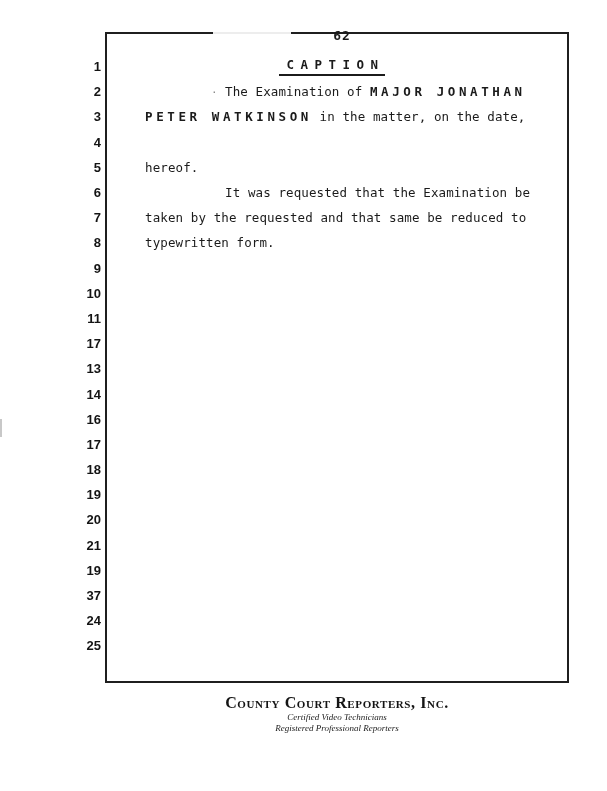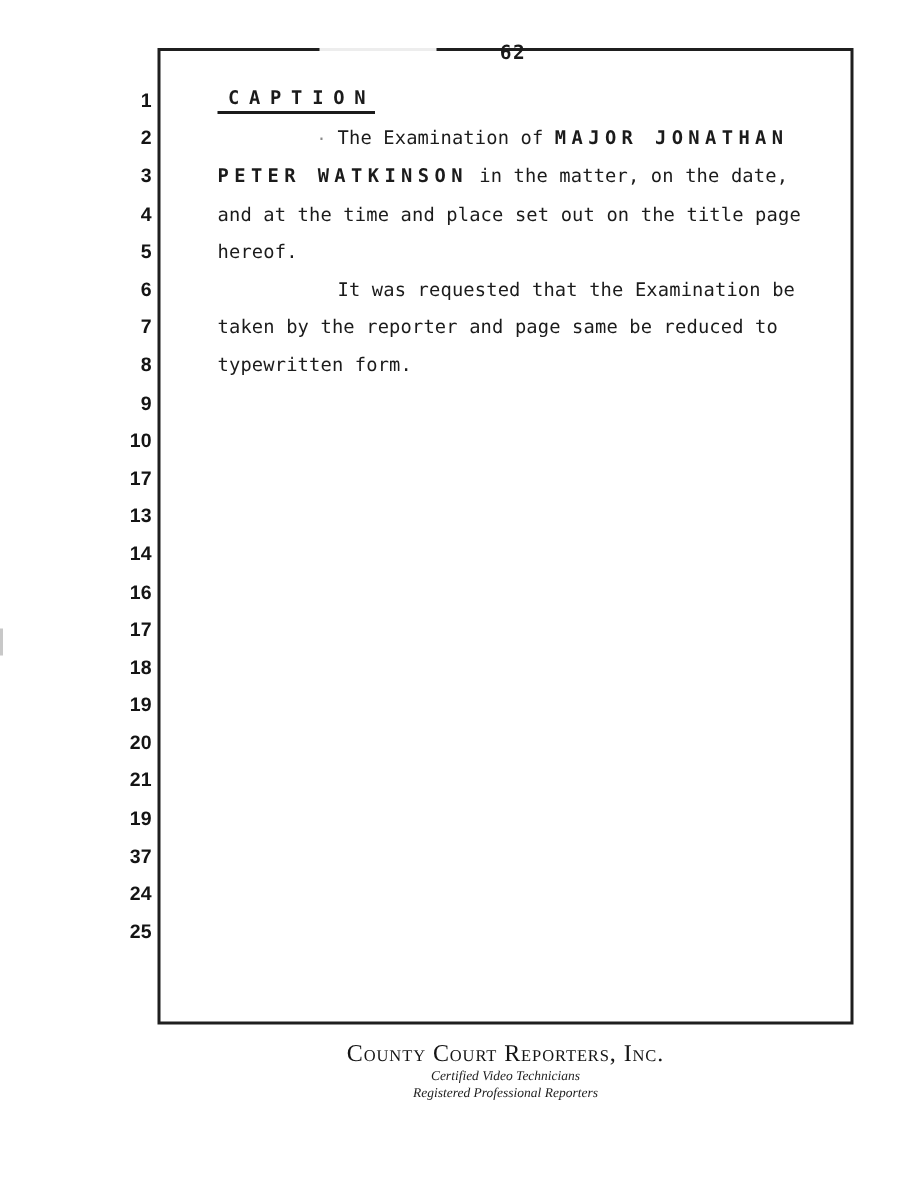--- a/index.html
+++ b/index.html
@@ -67,21 +67,21 @@
   }
   .txt {
     flex: 1;
     margin-left: 44px;
     padding-right: 52px;
     font-size: 12.5px;
     letter-spacing: 0.1px;
     white-space: pre;
     color: #1b1b1b;
   }
-  .txt.center { padding-right: 88px; }
+  .txt.center { text-align: center; padding-right: 88px; }
   .txt.indent { padding-left: 80px; }
   .heading {
     display: inline-block;
     font-weight: bold;
     letter-spacing: 6.5px;
     border-bottom: 2px solid #1b1b1b;
     padding: 0 0 2px 7px;
   }
   .seg.bold {
     font-weight: bold;
@@ -100,21 +100,21 @@
     position: absolute;
     left: 105px;
     top: 694px;
     width: 464px;
     text-align: center;
     font-family: "Liberation Serif", serif;
     color: #141414;
   }
   .company {
     font-variant: small-caps;
-    font-weight: normal;
+    font-weight: bold;
     font-size: 16px;
     letter-spacing: 0.6px;
     line-height: 18px;
   }
   .tag {
     font-style: italic;
     font-size: 9px;
     line-height: 11px;
     color: #1c1c1c;
   }
@@ -147,44 +147,47 @@
         <span class="dot">.</span>
         <span class="num">2</span>
         <div class="txt indent"><span class="seg">The Examination of </span><span class="seg bold">MAJOR JONATHAN</span></div>
       </div>
       <div class="row">
         <span class="num">3</span>
         <div class="txt"><span class="seg bold">PETER WATKINSON</span><span class="seg"> in the matter, on the date,</span></div>
       </div>
       <div class="row">
         <span class="num">4</span>
-        <div class="txt"><span class="seg">and at the time and place set out on the title page</span></div>
       </div>
       <div class="row">
         <span class="num">5</span>
         <div class="txt"><span class="seg">hereof.</span></div>
       </div>
       <div class="row">
         <span class="num">6</span>
         <div class="txt indent"><span class="seg">It was requested that the Examination be</span></div>
       </div>
       <div class="row">
         <span class="num">7</span>
-        <div class="txt"><span class="seg">taken by the reporter and page same be reduced to</span></div>
+        <div class="txt"><span class="seg">taken by the requested and that same be reduced to</span></div>
       </div>
       <div class="row">
         <span class="num">8</span>
         <div class="txt"><span class="seg">typewritten form.</span></div>
       </div>
       <div class="row">
         <span class="num">9</span>
         <div class="txt"></div>
       </div>
       <div class="row">
         <span class="num">10</span>
+        <div class="txt"></div>
+      </div>
+      <div class="row">
+        <span class="num">11</span>
         <div class="txt"></div>
       </div>
       <div class="row">
         <span class="num">17</span>
         <div class="txt"></div>
       </div>
       <div class="row">
         <span class="num">13</span>
         <div class="txt"></div>
       </div>

